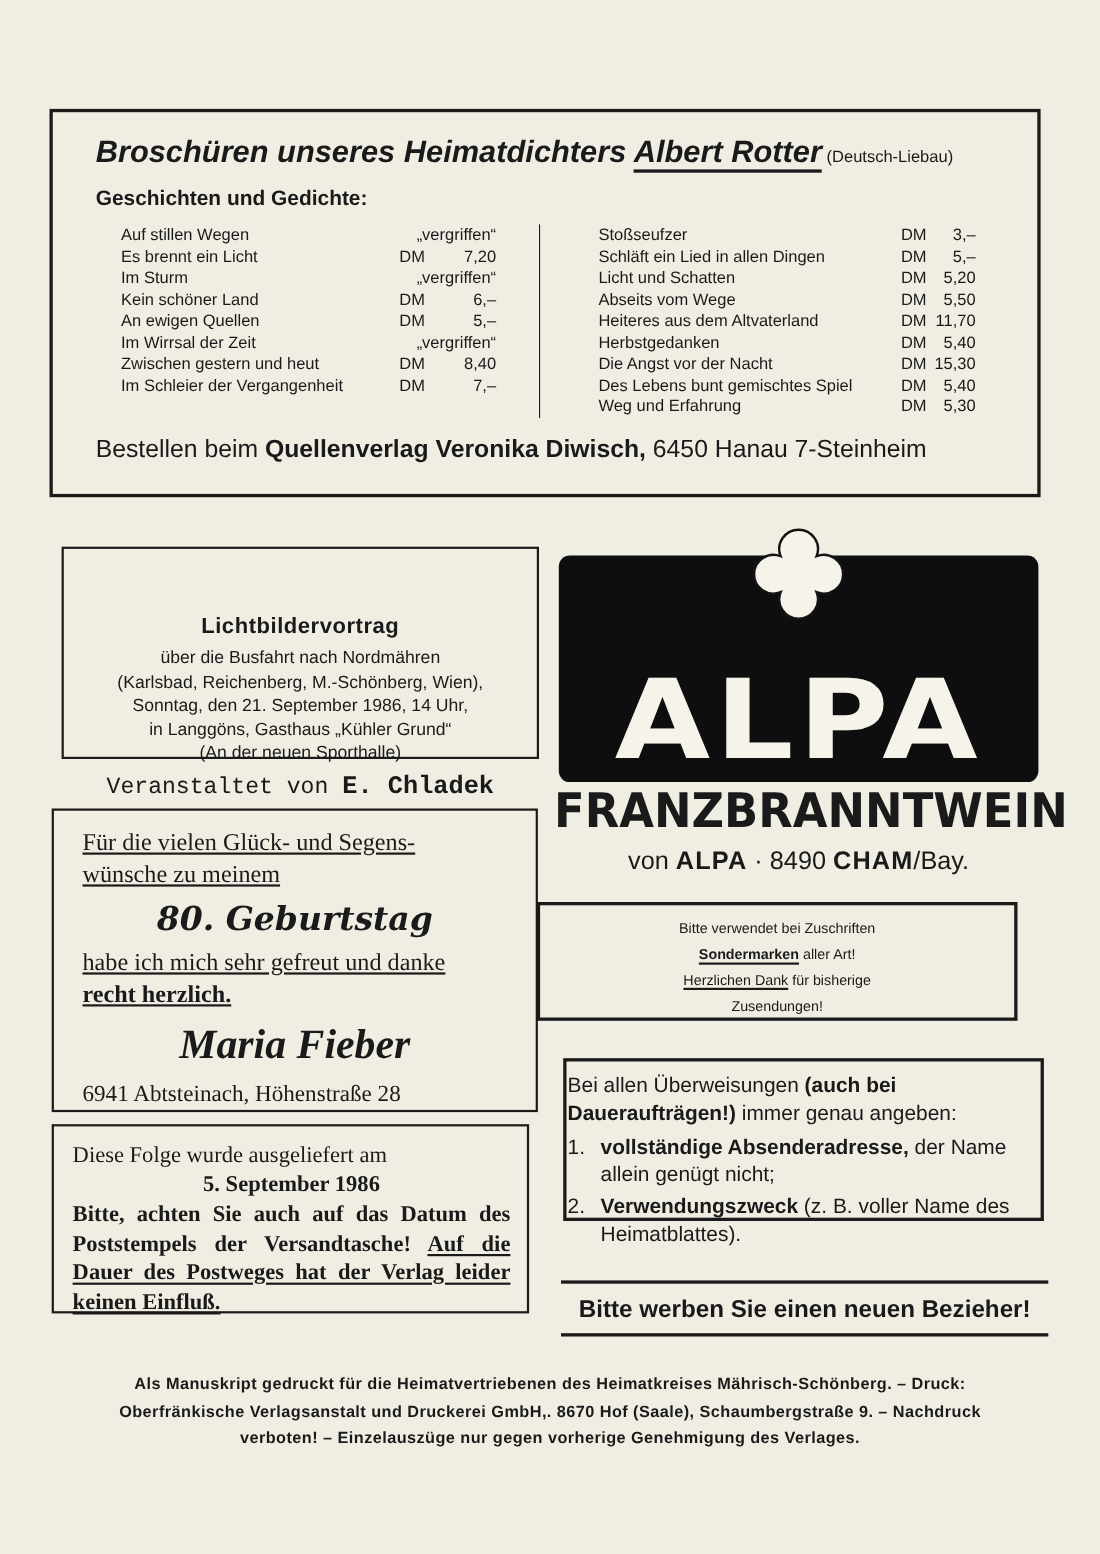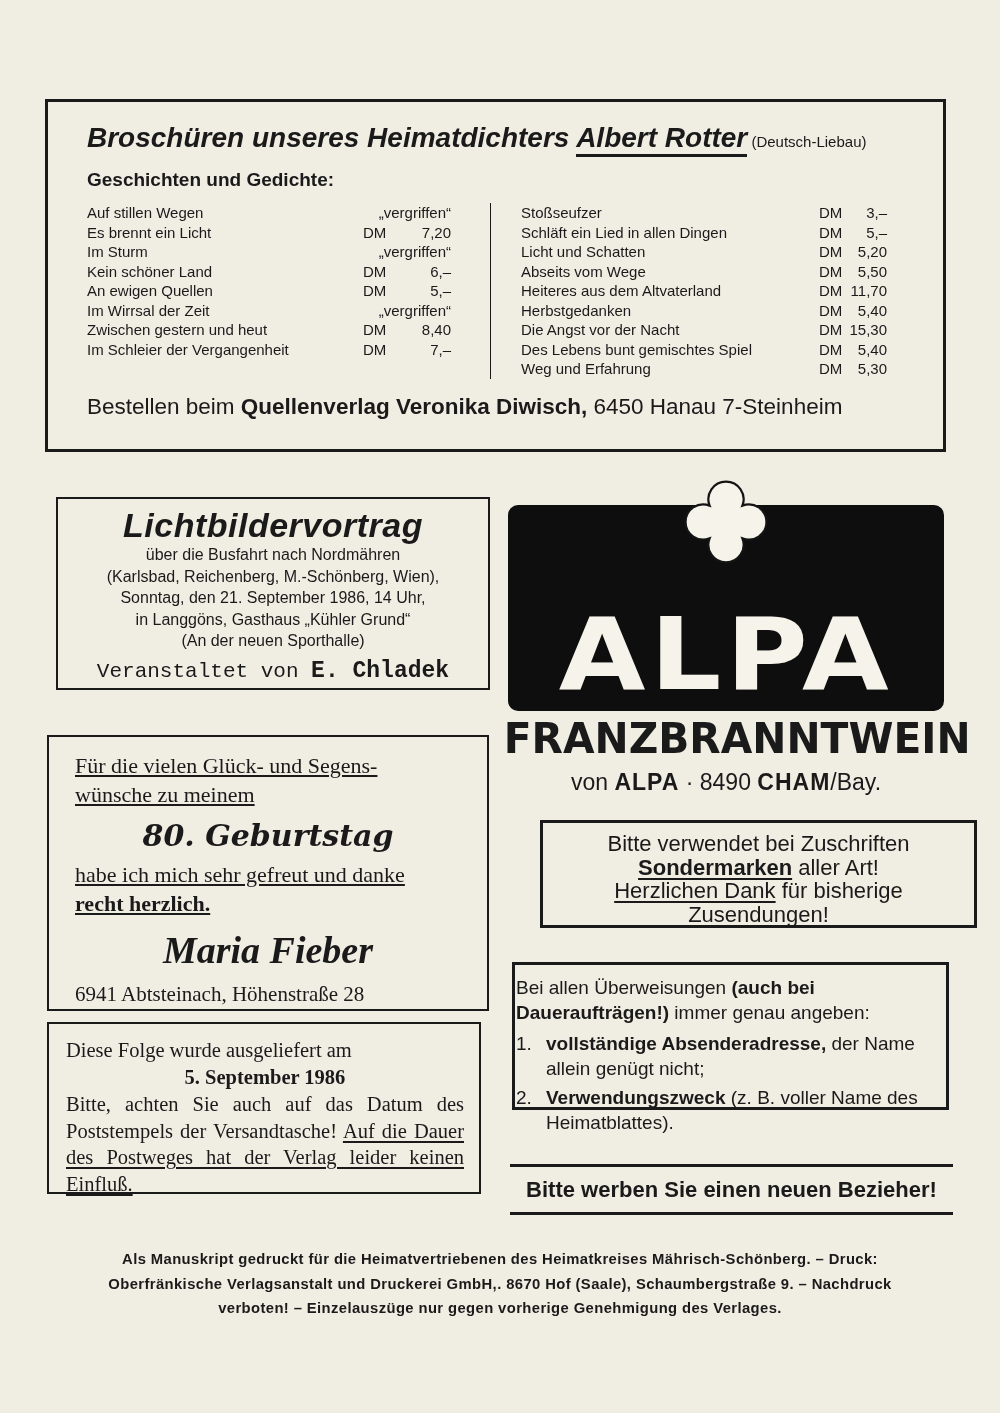--- a/index.html
+++ b/index.html
@@ -10,29 +10,29 @@
 
   
   .brochures{left:45px;top:99px;width:901px;height:353px;padding:14px 30px 0 39px;}
   .b-title{font-size:28px;font-weight:bold;font-style:italic;line-height:36px;margin-top:4px;white-space:nowrap;}
   .b-name{border-bottom:3px solid #1a1a1a;padding-bottom:1px;}
   .b-suffix{font-size:15px;font-weight:normal;font-style:normal;}
   .b-sub{font-size:19px;font-weight:bold;line-height:27px;margin-top:6px;}
   .b-cols{display:flex;margin-top:10px;}
   .b-left{width:403px;padding-right:39px;box-sizing:border-box;flex-shrink:0;}
   .b-right{flex:1;border-left:1.5px solid #1a1a1a;padding-left:30px;padding-right:26px;}
-  .b-row{display:flex;justify-content:space-between;align-items:flex-start;font-size:15px;line-height:19.5px;}
+  .b-row{display:flex;justify-content:space-between;align-items:flex-start;font-size:15px;line-height:19.5px;margin-left:23px;}
   .b-t{white-space:nowrap;}
   .b-val{display:flex;justify-content:space-between;width:88px;flex-shrink:0;}
   .b-right .b-val{width:68px;}
   .b-order{font-size:22.5px;margin-top:13px;line-height:30px;white-space:nowrap;}
 
   
   .lecture{left:56px;top:497px;width:434px;height:193px;border-width:2.5px;text-align:center;padding-top:11px;}
-  .l-title{font-size:34px;font-weight:bold;font-style:italic;line-height:30px;letter-spacing:.5px;}
+  .l-title{font-size:20px;font-weight:bold;line-height:30px;letter-spacing:.5px;margin-top:44px;}
   .l-lines{margin-top:4px;}
   .l-line{font-size:16px;line-height:21.5px;}
   .l-org{font-size:21px;margin-top:6px;font-family:Liberation Mono, monospace;}
   .l-orgname{font-size:23px;}
 
   
   .alpa{position:absolute;left:508px;top:478px;width:436px;}
   .alpa-box{position:relative;margin-top:27px;height:206px;background:#0e0e0e;border-radius:10px;}
   .clover{position:absolute;top:-27px;left:50%;transform:translateX(-50%);width:88px;height:88px;}
   .alpa-word{position:absolute;left:0;right:0;bottom:4px;text-align:center;color:#f5f3ea;
@@ -46,37 +46,37 @@
   
   .birthday{left:47px;top:735px;width:442px;height:276px;border-width:2.5px;
             padding:14px 26px 0;font-family:"Liberation Serif",serif;}
   .g-line{font-size:22px;line-height:29px;text-decoration:underline;}
   .g-title{font-size:30px;font-weight:bold;font-style:italic;text-align:center;margin:9px 0 7px;
            font-family:"DejaVu Serif",serif;}
   .g-name{font-size:38px;font-weight:bold;font-style:italic;text-align:center;margin-top:8px;line-height:48px;}
   .g-addr{font-size:21px;margin-top:8px;}
 
   
-  .stamps{left:540px;top:820px;width:437px;height:108px;text-align:center;padding-top:9px;
-          font-size:22px;line-height:23.5px;}
+  .stamps{left:488px;top:820px;width:437px;height:108px;text-align:center;padding-top:9px;
+          font-size:13px;line-height:23.5px;}
   .u{text-decoration:underline;text-underline-offset:3px;text-decoration-thickness:2px;}
 
   
   .transfer{left:512px;top:962px;width:437px;height:148px;padding:11px 15px 0 1px;
             font-size:19px;line-height:24.5px;}
   .t-intro{margin-bottom:7px;}
   .t-item{display:flex;margin-bottom:5px;}
   .t-num{width:30px;flex-shrink:0;}
   .t-body{flex:1;}
 
   
   .issue{left:47px;top:1022px;width:434px;height:172px;border-width:2.5px;padding:13px 15px 0 17px;
          font-family:"Liberation Serif",serif;font-size:20.5px;line-height:26.5px;}
   .i-date{font-weight:bold;text-align:center;}
-  .i-body{text-align:justify;margin-top:1px;}
+  .i-body{text-align:justify;margin-top:1px;font-weight:bold;}
   .i-body .u{text-decoration-thickness:1.5px;}
 
   
   .subscribe{position:absolute;left:510px;top:1164px;width:443px;border-top:3px solid #1a1a1a;
              border-bottom:3px solid #1a1a1a;padding:10px 0 9px;text-align:center;
              font-size:22px;font-weight:bold;}
 
   
   .footer{position:absolute;left:55px;top:1247px;width:890px;text-align:center;
           font-size:14.8px;font-weight:bold;line-height:24.5px;letter-spacing:.4px;}

